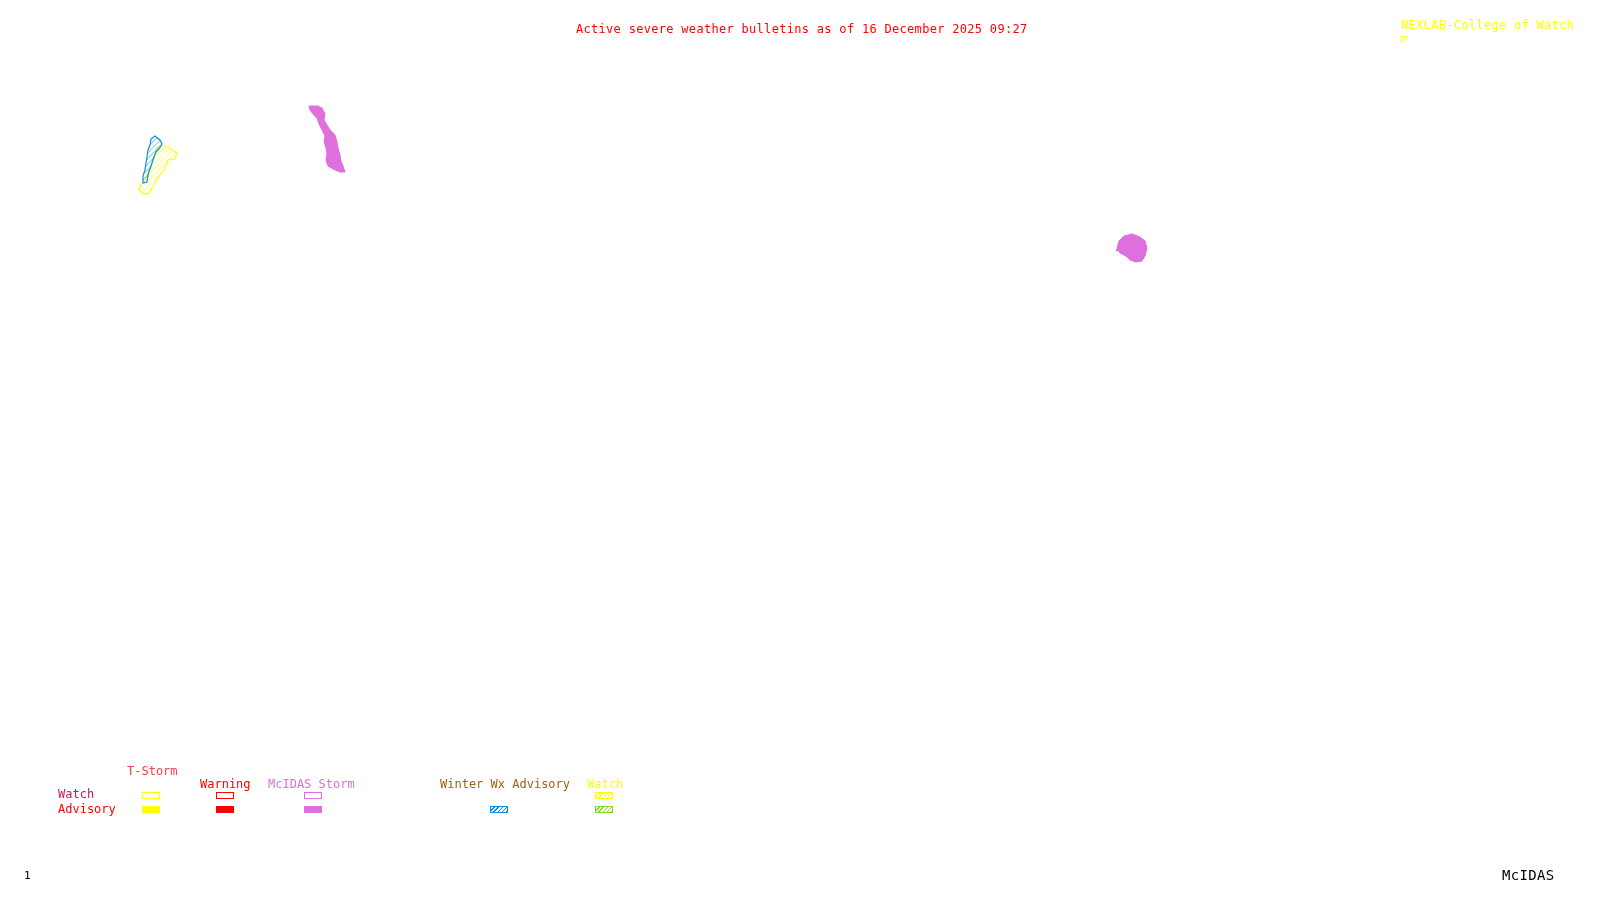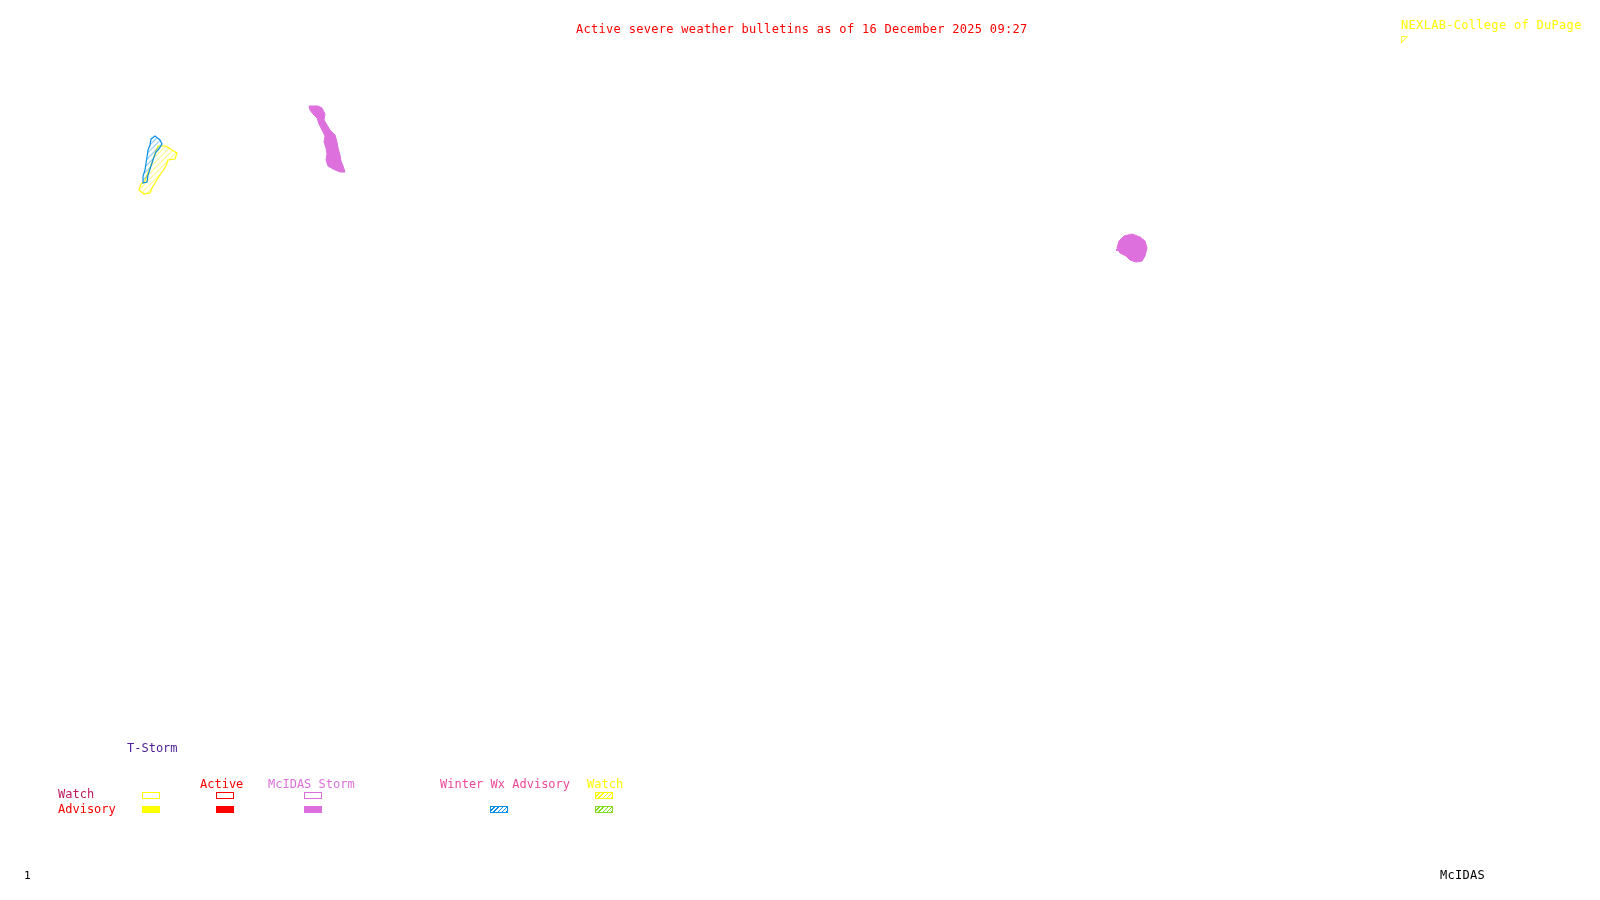--- a/index.html
+++ b/index.html
@@ -3,32 +3,32 @@
   <meta charset="utf-8">
   <style>
     html, body { margin: 0; padding: 0; background: #ffffff; }
     body { width: 1600px; height: 900px; position: relative; overflow: hidden;
            font-family: "DejaVu Sans Mono", monospace; }
     .txt { position: absolute; font-family: "DejaVu Sans Mono", monospace; font-size: 12px;
            line-height: 14px; white-space: pre; letter-spacing: 0.3px; }
     #title { left: 576px; top: 22px; }
     #credit { left: 1386px; top: 4px; }
     #frame-num { left: 24px; top: 869px; font-size: 11px; }
-    #mcidas { left: 1440px; top: 868px; font-size: 12px; }
+    #mcidas { left: 1502px; top: 868px; font-size: 14px; }
     svg#map { position: absolute; left: 0; top: 0; }
     .legend-label { position: absolute; font-size: 12px; line-height: 14px; white-space: pre;
                     font-family: "DejaVu Sans Mono", monospace; }
     .swatch { position: absolute; width: 18px; height: 7px; box-sizing: border-box; }
   </style>
 </head>
 <body>
 
 <div class="txt" id="title" style="color:#ff0000;">Active severe weather bulletins as of 16 December 2025 09:27</div>
 <div class="txt" id="credit" style="color:#ffff00;">
-  <span>NEXLAB-College of DuPage</span>
+  <span>NEXLAB-College of Watch</span>
   <span>◸</span>
 </div>
 
 <svg id="map" width="1600" height="900">
   <defs>
     <pattern id="hatch-blue" patternUnits="userSpaceOnUse" width="4" height="4" patternTransform="rotate(45)">
       <line x1="0" y1="0" x2="0" y2="4" stroke="#0a8ee8" stroke-width="1"></line>
     </pattern>
     <pattern id="hatch-yellow" patternUnits="userSpaceOnUse" width="4" height="4" patternTransform="rotate(45)">
       <line x1="0" y1="0" x2="0" y2="4" stroke="#ffff00" stroke-width="1"></line>
@@ -45,33 +45,33 @@
   <path d="M309,106 L318,106 L322,108 L325,114 L324,120 L327,125 L330,130 L335,135 L337,142 L338,148 L340,155 L341,161 L343,166 L345,172 L340,172 L333,169 L328,166 L326,160 L327,154 L326,148 L324,142 L325,136 L322,130 L319,124 L317,118 L313,114 L310,110 Z" fill="#dd70dd" stroke="#dd70dd" stroke-width="1"></path>
 
   <path d="M1124,236 L1132,234 L1140,237 L1145,241 L1147,248 L1145,256 L1142,261 L1136,262 L1130,260 L1126,256 L1120,253 L1117,248 L1119,241 Z" fill="#dd70dd" stroke="#dd70dd" stroke-width="1"></path>
   <rect x="1116" y="249" width="2" height="2" fill="#dd70dd"></rect>
 </svg>
 
 <div>
   <div class="legend-label" style="left:58px;top:787px;color:#be185d;">Watch</div>
   <div class="legend-label" style="left:58px;top:802px;color:#ff0000;">Advisory</div>
 
-  <div class="legend-label" style="left:127px;top:741px;color:#4c1d95;">T-Storm</div>
+  <div class="legend-label" style="left:127px;top:764px;color:#ef4444;">T-Storm</div>
   <div class="swatch" style="left:142px;top:792px;border:1px solid #ffff00;"></div>
   <div class="swatch" style="left:142px;top:806px;background:#ffff00;"></div>
 
-  <div class="legend-label" style="left:200px;top:777px;color:#ff0000;">Active</div>
+  <div class="legend-label" style="left:200px;top:777px;color:#ff0000;">Warning</div>
   <div class="swatch" style="left:216px;top:792px;border:1px solid #ff0000;"></div>
   <div class="swatch" style="left:216px;top:806px;background:#ff0000;"></div>
 
   <div class="legend-label" style="left:268px;top:777px;color:#dd70dd;">McIDAS Storm</div>
   <div class="swatch" style="left:304px;top:792px;border:1px solid #dd70dd;"></div>
   <div class="swatch" style="left:304px;top:806px;background:#dd70dd;"></div>
 
-  <div class="legend-label" style="left:440px;top:777px;color:#ec4899;">Winter Wx Advisory</div>
+  <div class="legend-label" style="left:440px;top:777px;color:#a16207;">Winter Wx Advisory</div>
   <div class="swatch" style="left:490px;top:806px;border:1px solid #0a8ee8;background:repeating-linear-gradient(-45deg,#0a8ee8 0 1px,transparent 1px 3px);"></div>
 
   <div class="legend-label" style="left:587px;top:777px;color:#ffff00;">Watch</div>
   <div class="swatch" style="left:595px;top:792px;border:1px solid #ffff00;background:repeating-linear-gradient(-45deg,#ffff00 0 1px,transparent 1px 3px);"></div>
   <div class="swatch" style="left:595px;top:806px;border:1px solid #80dd20;background:repeating-linear-gradient(-45deg,#80dd20 0 1px,transparent 1px 3px);"></div>
 </div>
 
 <div class="txt" id="frame-num" style="color:#000000;">1</div>
 <div class="txt" id="mcidas" style="color:#000000;">McIDAS</div>
 

